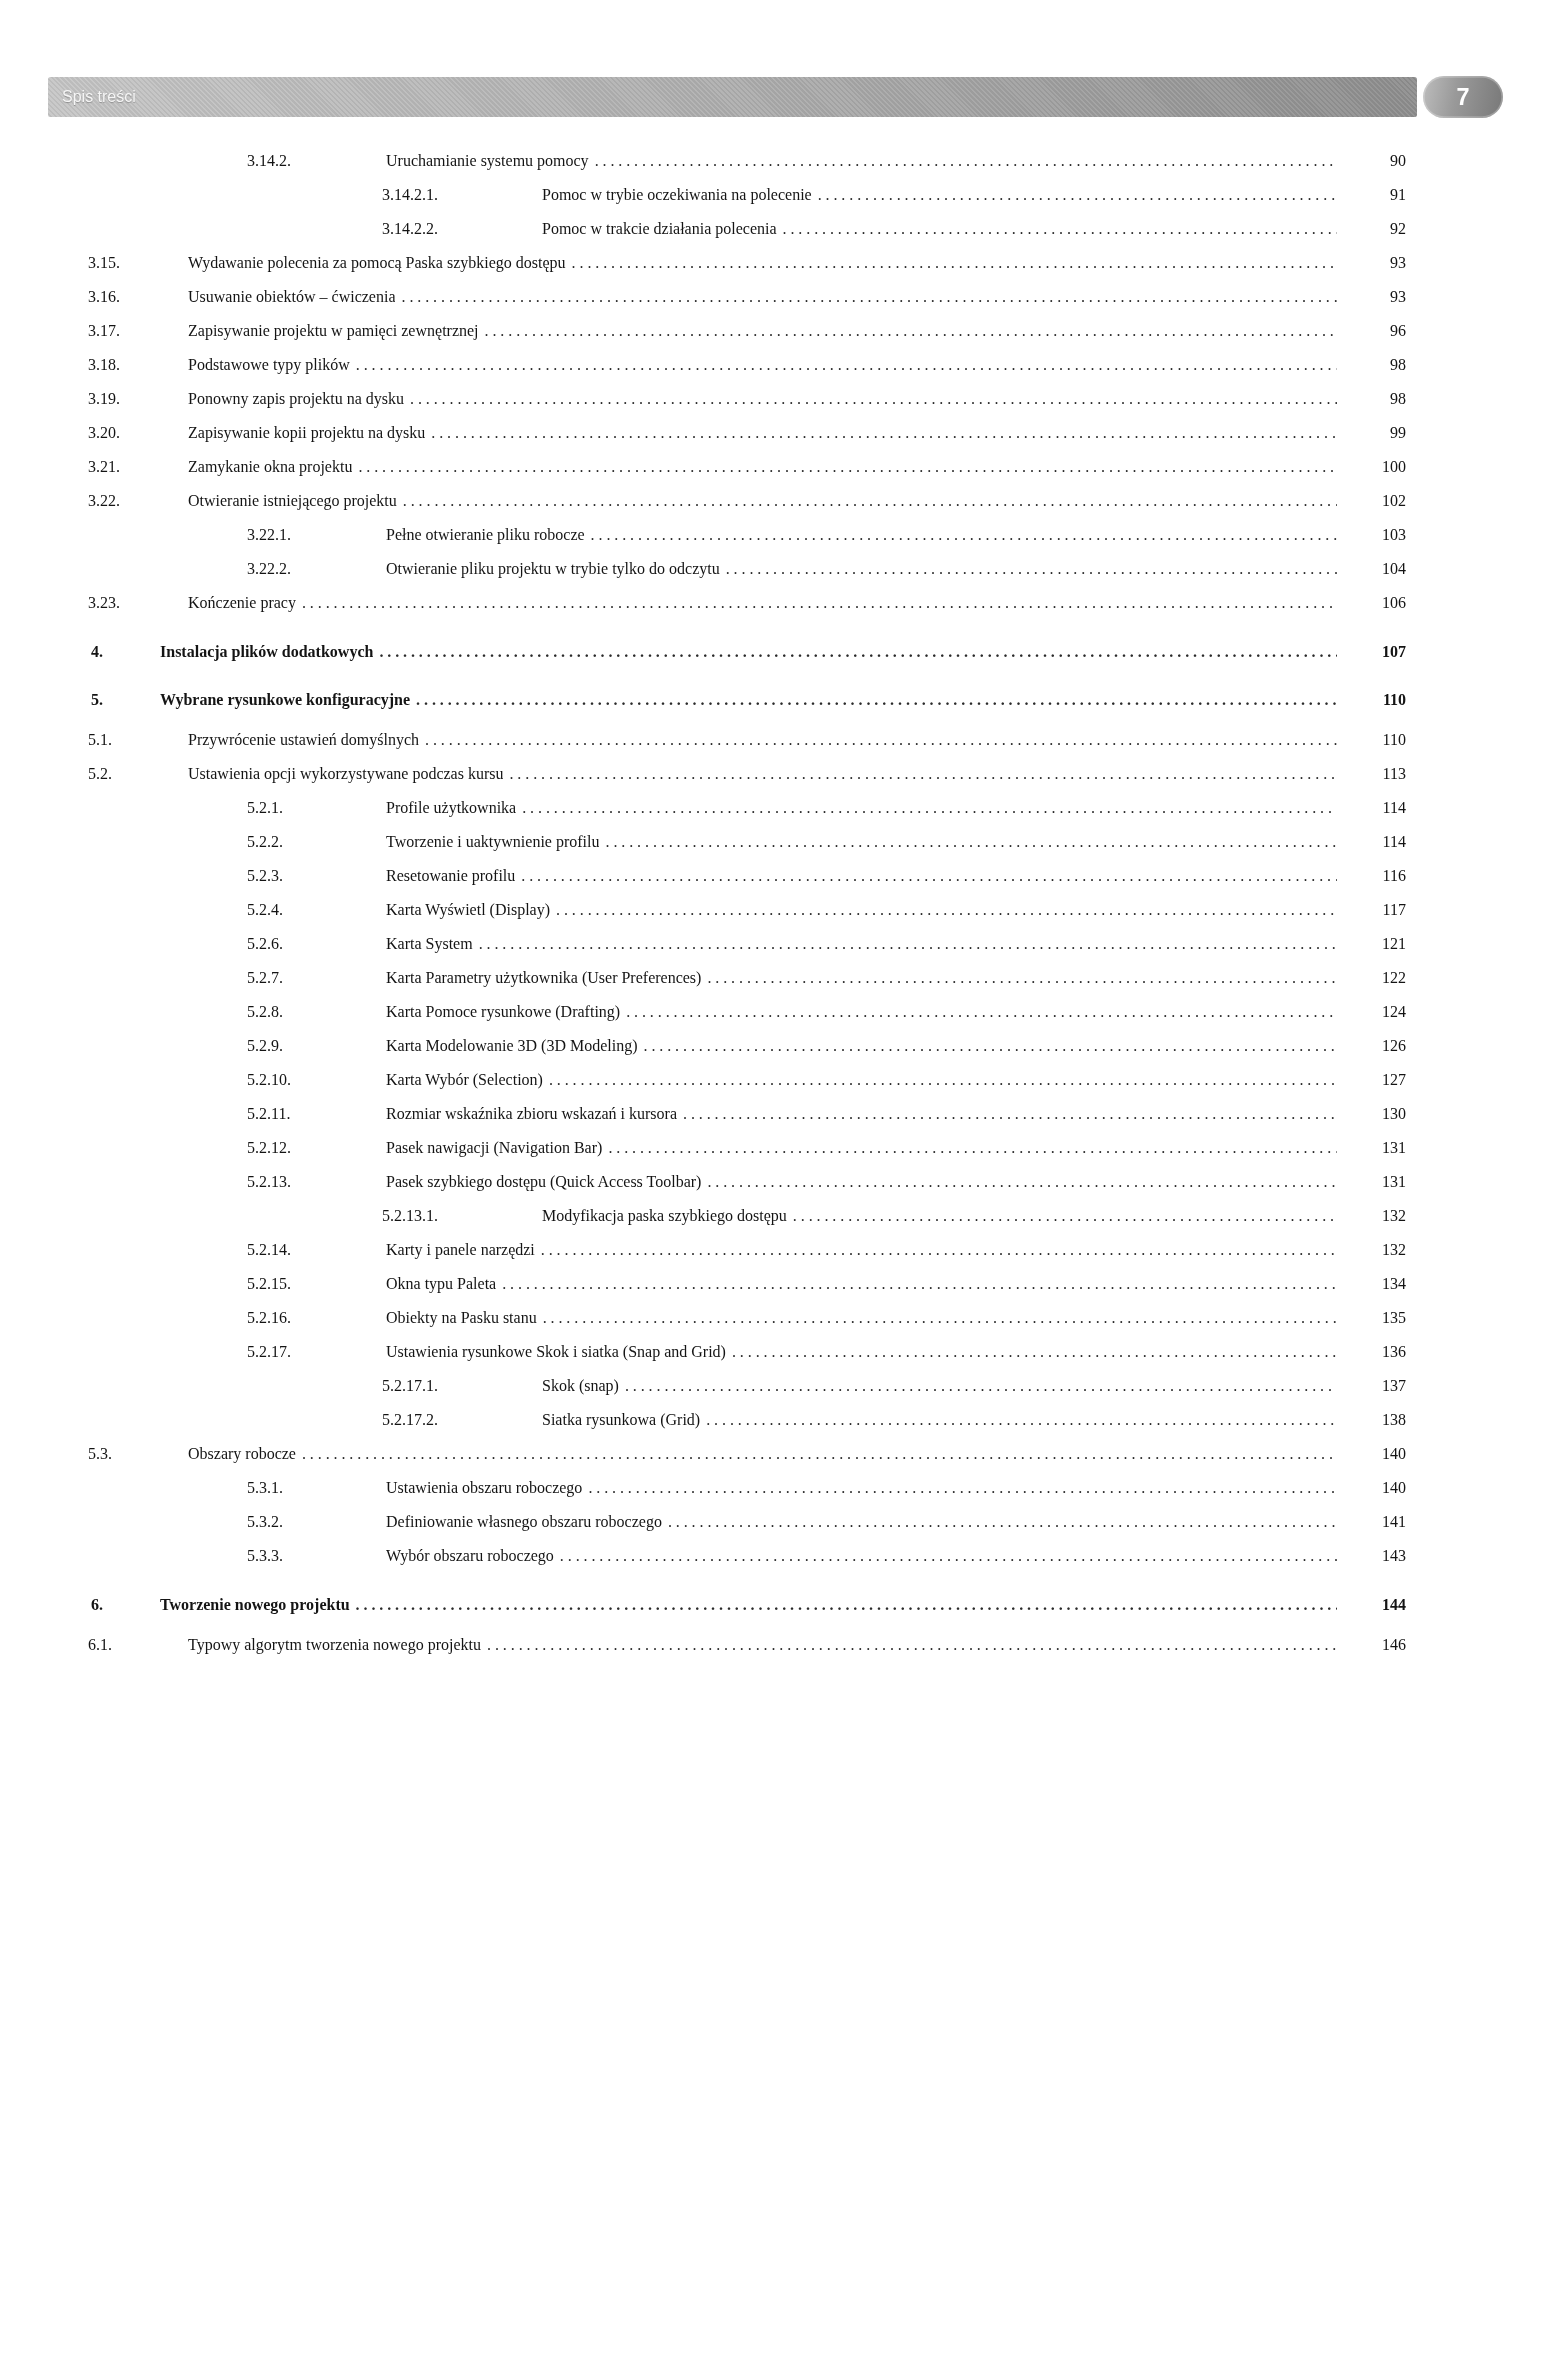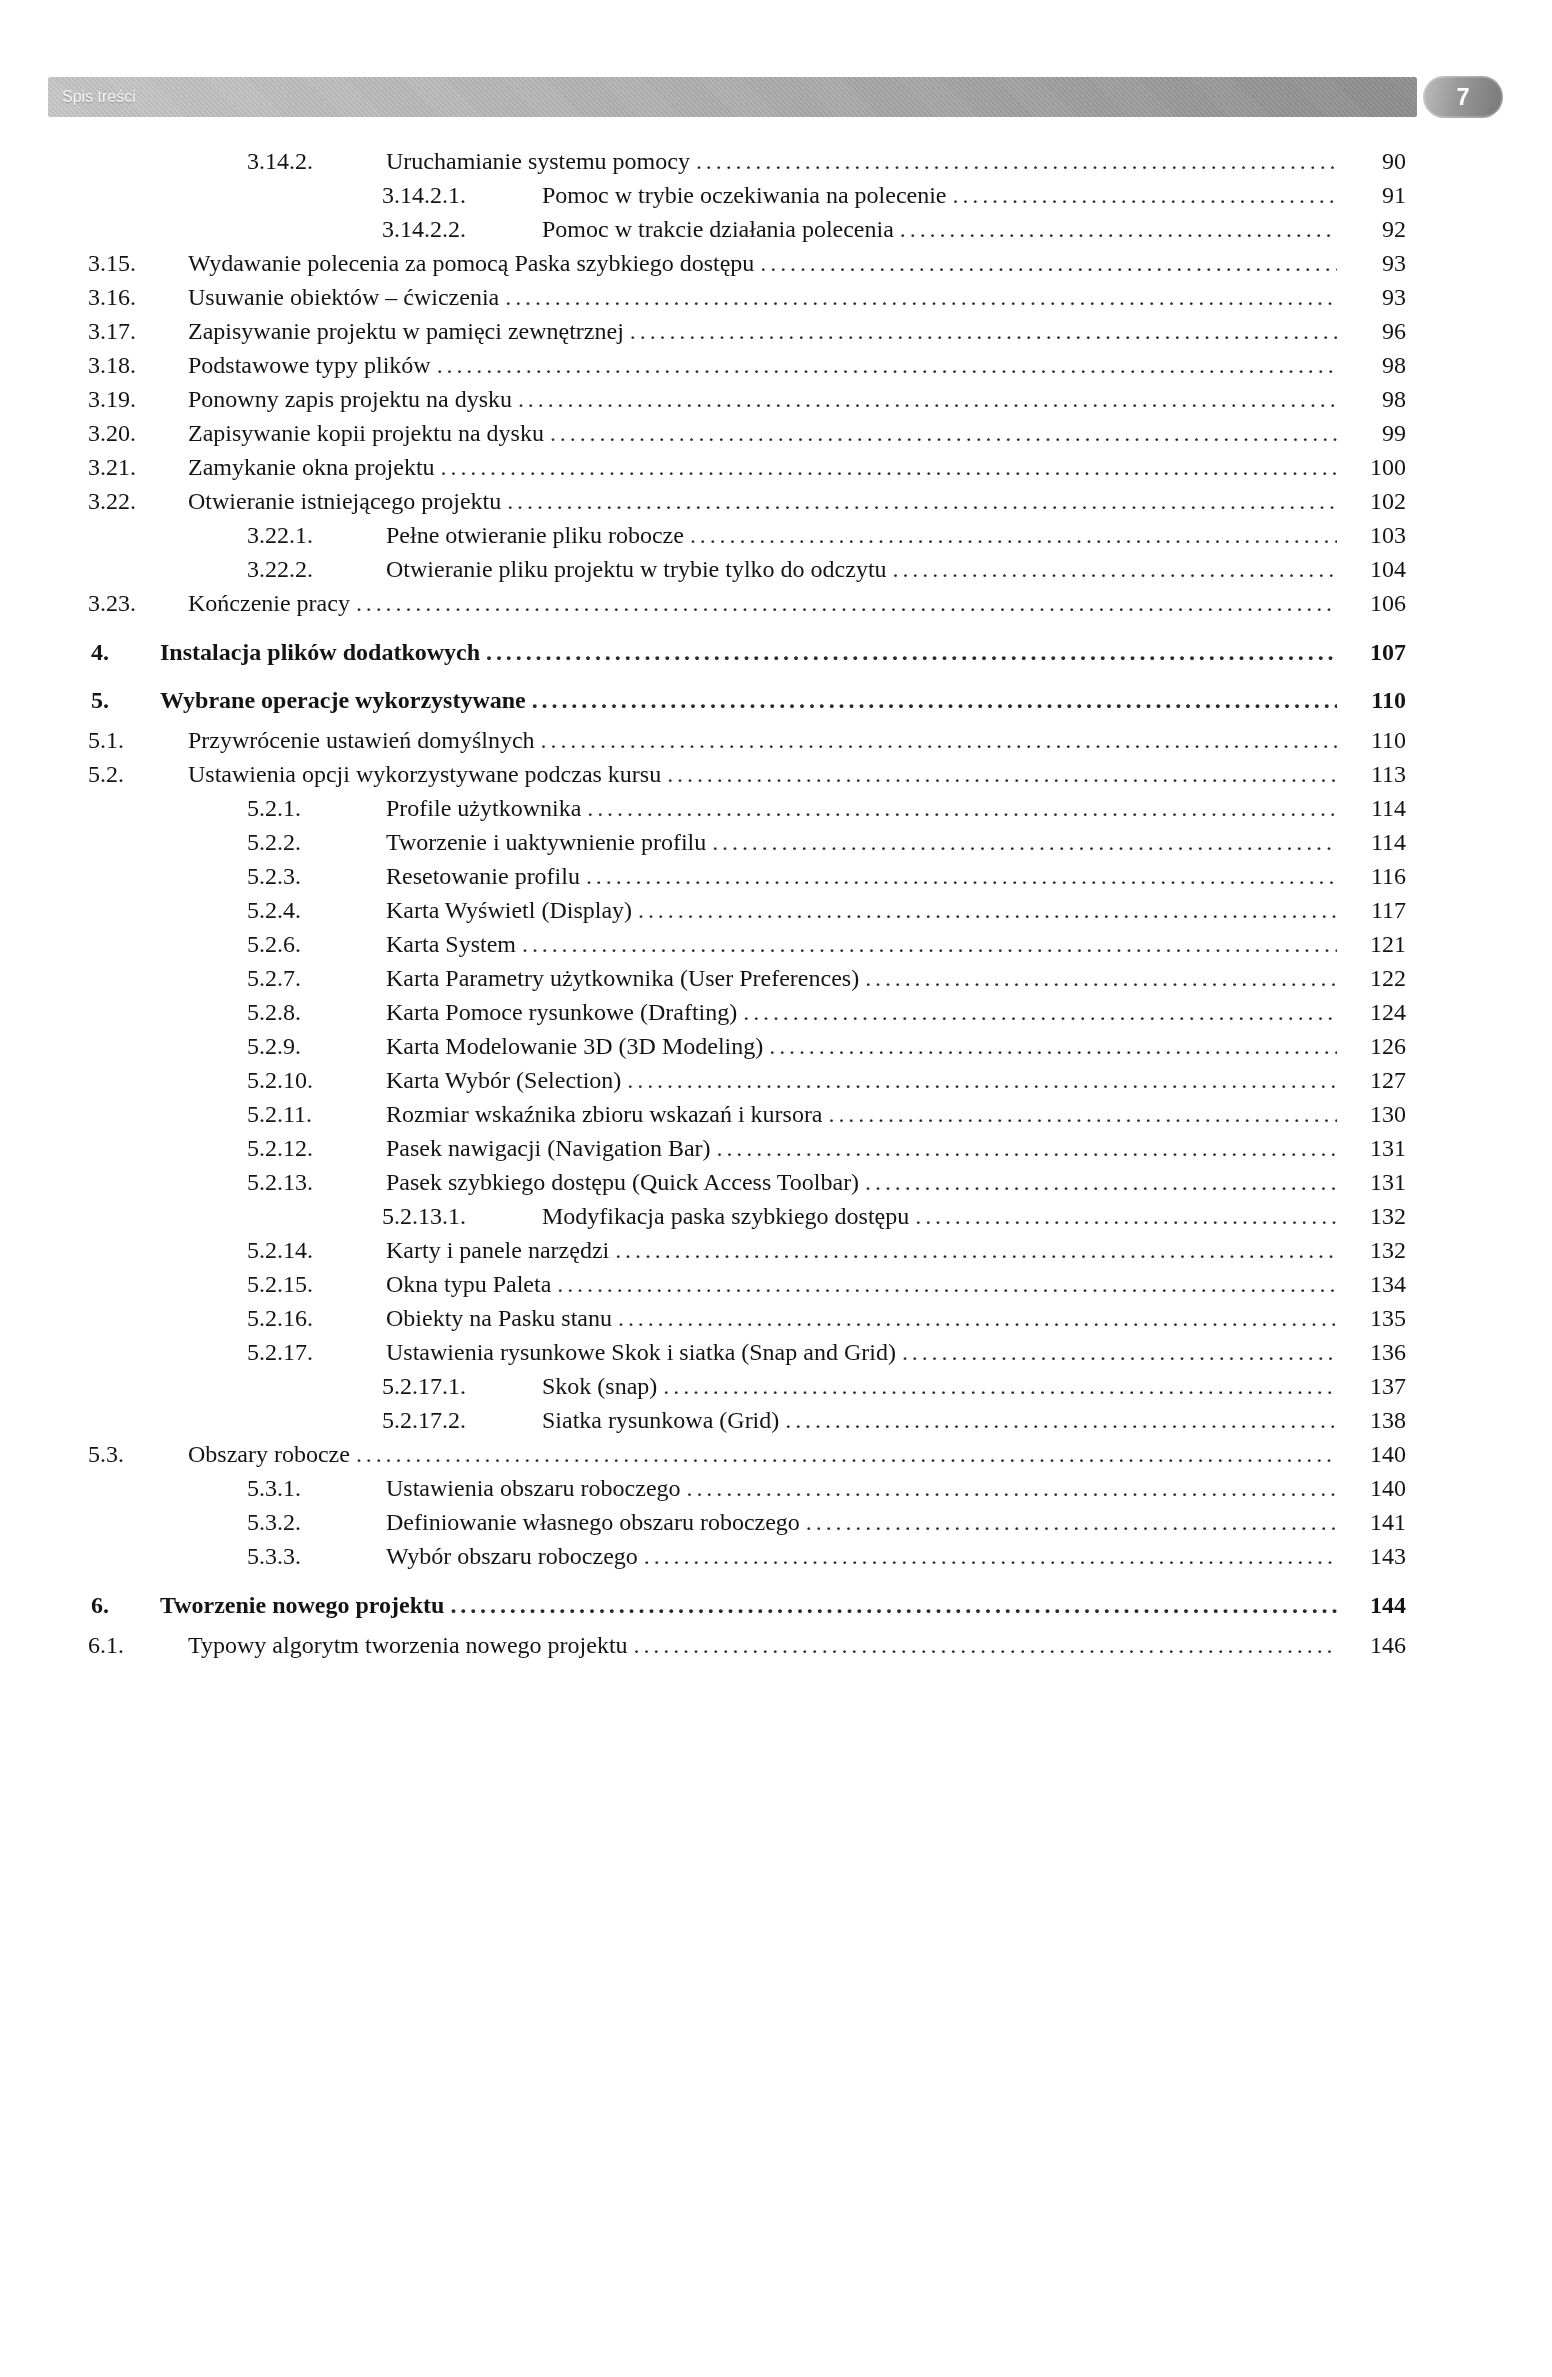--- a/index.html
+++ b/index.html
@@ -43,21 +43,21 @@
     display:flex; align-items:center; justify-content:center;
   }
 
   
   .toc {
     position:absolute; top:144px; left:0;
     width:1406px;
   }
   .toc-row {
     display:flex; align-items:flex-end;
-    font-size:24px; line-height:34px;
+    font-size:16px; line-height:34px;
     white-space:nowrap;
   }
   .toc-number { flex:0 0 auto; }
   .toc-title  { flex:0 1 auto; overflow:hidden; }
   .toc-dots {
     flex:1 1 0; overflow:hidden; white-space:nowrap;
     margin:0 7px 0 6px; color:#2a2a2a;
   }
   .toc-dots::after {
     content:"..........................................................................................................................................................................................................................................................";
@@ -185,21 +185,21 @@
 
   <div class="toc-row level-0" style="font-weight: bold;">
     <span class="toc-number">4.</span>
     <span class="toc-title">Instalacja plików dodatkowych</span>
     <span class="toc-dots"></span>
     <span class="toc-page">107</span>
   </div>
 
   <div class="toc-row level-0" style="font-weight: bold;">
     <span class="toc-number">5.</span>
-    <span class="toc-title">Wybrane operacje wykorzystywane</span>
+    <span class="toc-title">Wybrane rysunkowe konfiguracyjne</span>
     <span class="toc-dots"></span>
     <span class="toc-page">110</span>
   </div>
 
   <div class="toc-row level-1">
     <span class="toc-number">5.1.</span>
     <span class="toc-title">Przywrócenie ustawień domyślnych</span>
     <span class="toc-dots"></span>
     <span class="toc-page">110</span>
   </div>

